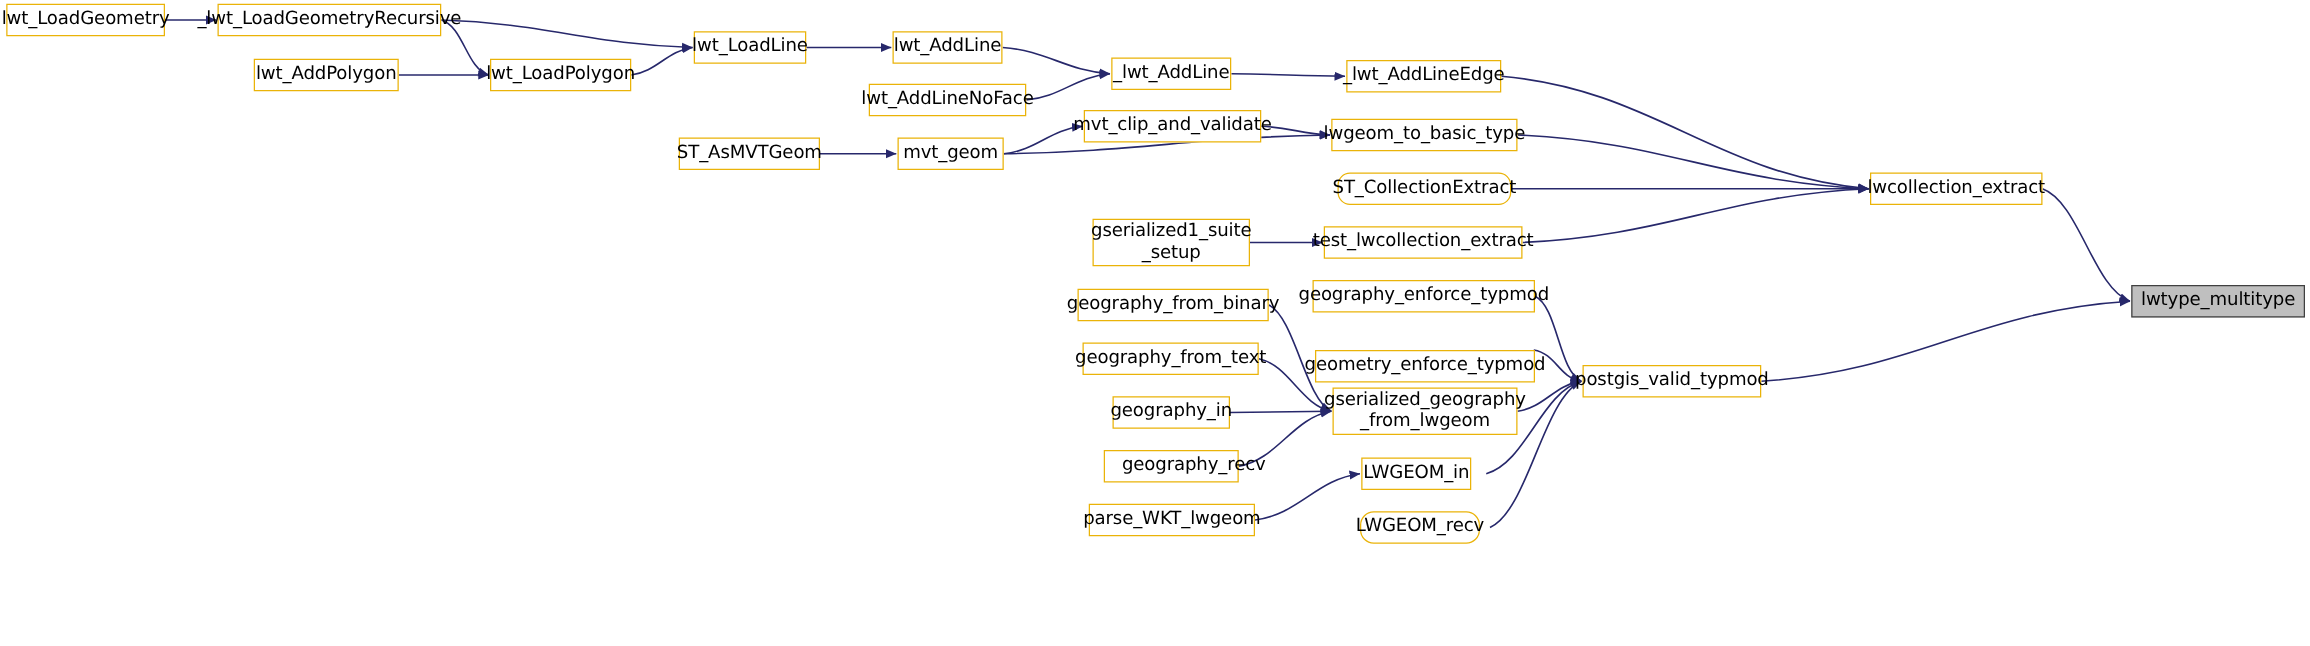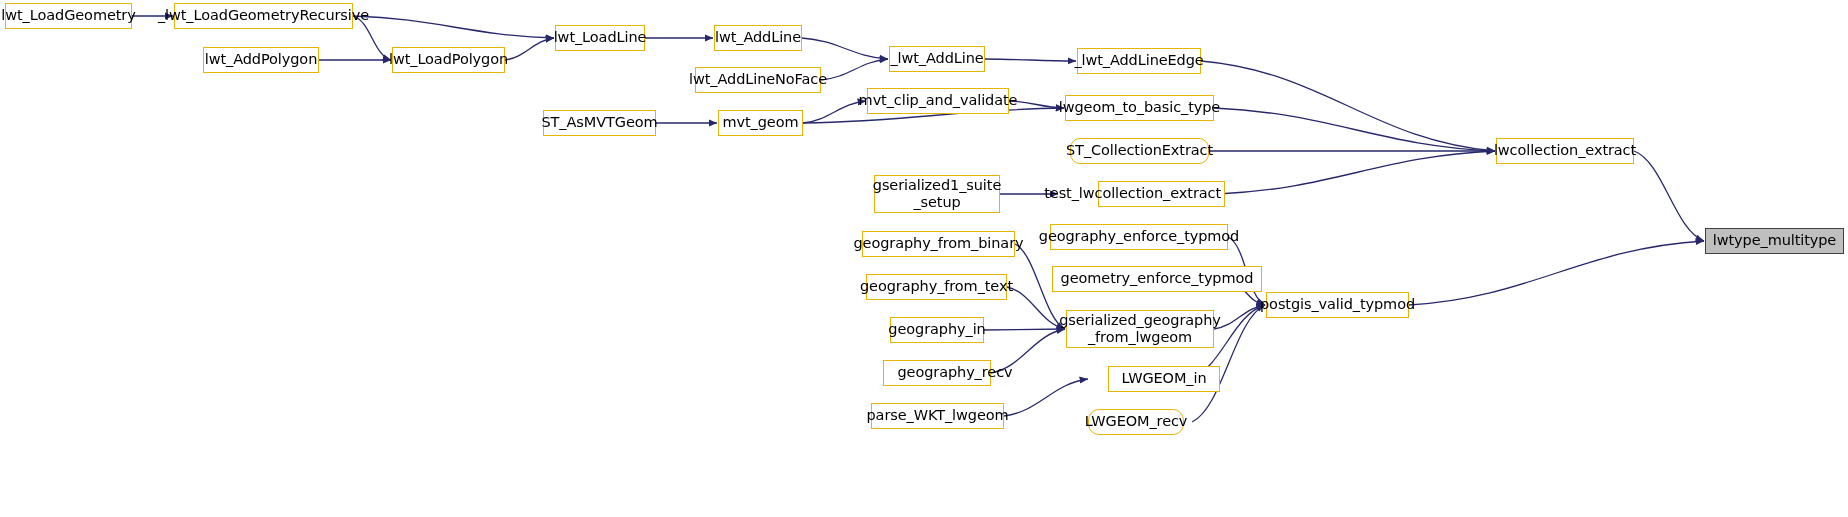--- a/index.html
+++ b/index.html
@@ -102,28 +102,28 @@
       <div class="node" style="left: 889px; top: 46px; width: 96px; height: 26px;"><span class="node-label">_lwt_AddLine</span></div>
       <div class="node" style="left: 1077px; top: 48px; width: 124px; height: 26px;"><span class="node-label">_lwt_AddLineEdge</span></div>
       <div class="node" style="left: 543px; top: 110px; width: 113px; height: 26px;"><span class="node-label">ST_AsMVTGeom</span></div>
       <div class="node" style="left: 718px; top: 110px; width: 85px; height: 26px;"><span class="node-label">mvt_geom</span></div>
       <div class="node" style="left: 867px; top: 88px; width: 142px; height: 26px;"><span class="node-label">mvt_clip_and_validate</span></div>
       <div class="node" style="left: 1065px; top: 95px; width: 149px; height: 26px;"><span class="node-label">lwgeom_to_basic_type</span></div>
       <div class="node" style="left: 1070px; top: 138px; width: 139px; height: 26px; border-radius: 10px;"><span class="node-label">ST_CollectionExtract</span></div>
       <div class="node" style="left: 1496px; top: 138px; width: 138px; height: 26px;"><span class="node-label">lwcollection_extract</span></div>
       <div class="node" style="left: 874px; top: 175px; width: 126px; height: 38px;"><span class="node-label">gserialized1_suite
 _setup</span></div>
-      <div class="node" style="left: 1098px; top: 181px; width: 127px; height: 26px; justify-content: flex-end;"><span class="node-label">test_lwcollection_extract</span></div>
+      <div class="node" style="left: 1059px; top: 181px; width: 159px; height: 26px;"><span class="node-label">test_lwcollection_extract</span></div>
       <div class="node" style="left: 862px; top: 231px; width: 153px; height: 26px;"><span class="node-label">geography_from_binary</span></div>
       <div class="node" style="left: 1050px; top: 224px; width: 178px; height: 26px;"><span class="node-label">geography_enforce_typmod</span></div>
       <div class="node" style="left: 866px; top: 274px; width: 141px; height: 26px;"><span class="node-label">geography_from_text</span></div>
-      <div class="node" style="left: 1052px; top: 266px; width: 210px; height: 26px;"><span class="node-label">geometry_enforce_typmod</span></div>
+      <div class="node" style="left: 1052px; top: 280px; width: 176px; height: 26px;"><span class="node-label">geometry_enforce_typmod</span></div>
       <div class="node" style="left: 890px; top: 317px; width: 94px; height: 26px;"><span class="node-label">geography_in</span></div>
       <div class="node" style="left: 1066px; top: 310px; width: 148px; height: 38px;"><span class="node-label">gserialized_geography
 _from_lwgeom</span></div>
       <div class="node" style="left: 1266px; top: 292px; width: 143px; height: 26px;"><span class="node-label">postgis_valid_typmod</span></div>
       <div class="node" style="left: 883px; top: 360px; width: 108px; height: 26px; padding-left: 36px;"><span class="node-label">geography_recv</span></div>
-      <div class="node" style="left: 1089px; top: 366px; width: 112px; height: 26px; margin-left: 19px;"><span class="node-label">LWGEOM_in</span></div>
+      <div class="node" style="left: 1089px; top: 366px; width: 88px; height: 26px;"><span class="node-label">LWGEOM_in</span></div>
       <div class="node" style="left: 871px; top: 403px; width: 133px; height: 26px;"><span class="node-label">parse_WKT_lwgeom</span></div>
       <div class="node" style="left: 1088px; top: 409px; width: 96px; height: 26px; border-radius: 11px;"><span class="node-label">LWGEOM_recv</span></div>
       <div class="node current" style="left: 1705px; top: 228px; width: 139px; height: 26px;"><span class="node-label">lwtype_multitype</span></div>
     </div>
 </div>
 
 </body></html>

